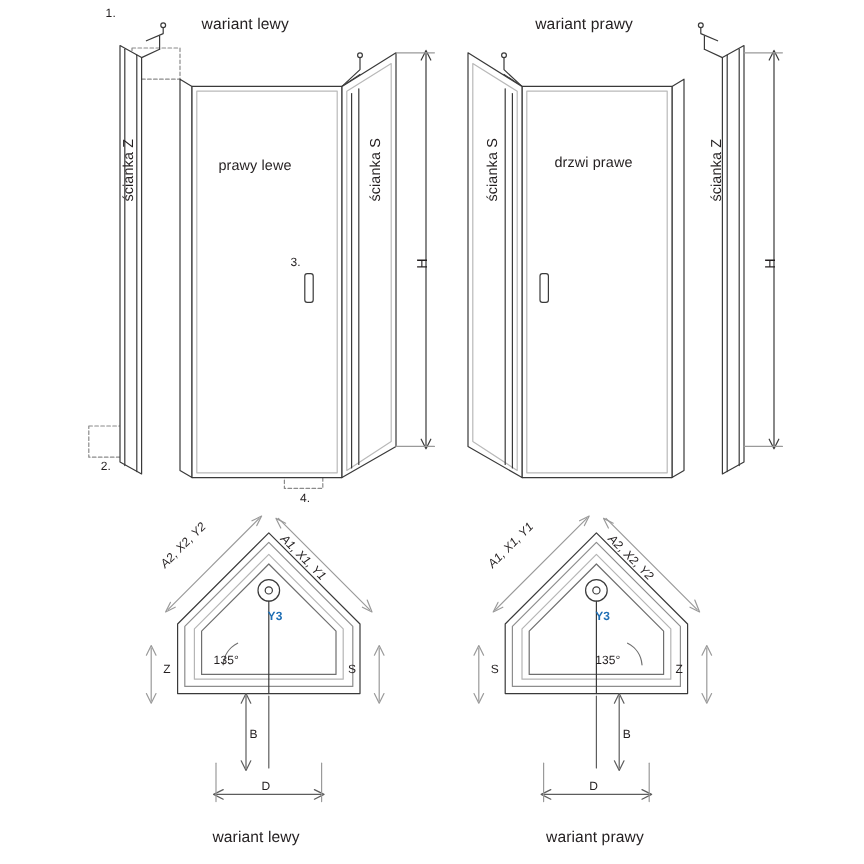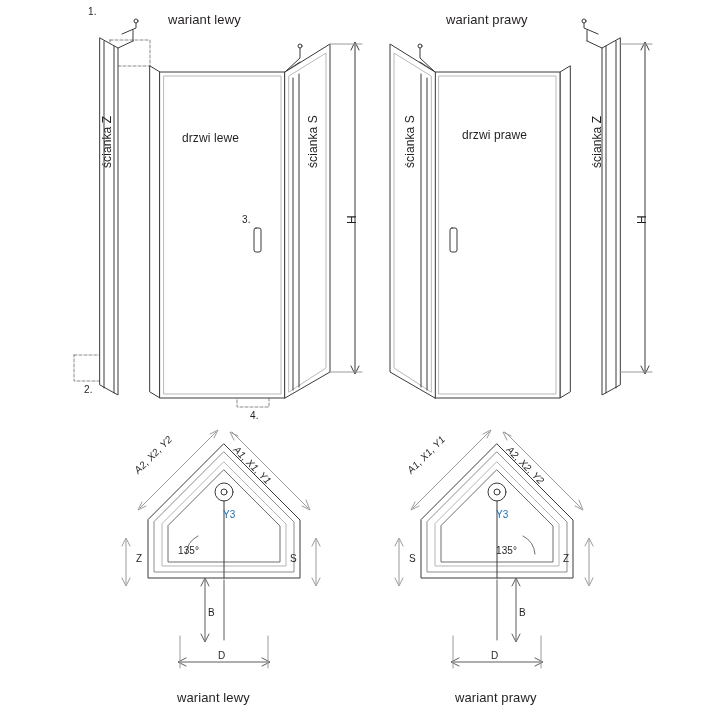--- a/index.html
+++ b/index.html
@@ -16,21 +16,21 @@
   .lbl{
     position:absolute;
     font-size:12px;
     color:#231f20;
     white-space:nowrap;
     letter-spacing:.1px;
   }
   .lbl.small{font-size:10px;}
   .lbl.blue{color:#1f6fb5;}
   .lbl.italic{font-style:italic;}
-  .lbl.bold{font-weight:normal;}
+  .lbl.bold{font-weight:bold;}
   .rot90{transform:rotate(-90deg);transform-origin:left top;}
   .title{font-size:13px;}
   .caption{font-size:13px;}
 </style>
 </head>
 <body>
 
 <div class="sheet">
 
   <svg width="720" height="720" viewBox="0 0 720 720">
@@ -186,21 +186,21 @@
 
   <div class="lbl small" style="left:88px;top:6px;">1.</div>
   <div class="lbl small" style="left:84px;top:384px;">2.</div>
   <div class="lbl small" style="left:242px;top:214px;">3.</div>
   <div class="lbl small" style="left:250px;top:410px;">4.</div>
 
   <div class="lbl title" style="left:168px;top:12px;">wariant lewy</div>
   <div class="lbl title" style="left:446px;top:12px;">wariant prawy</div>
 
   <div class="lbl rot90" style="left:100px;top:168px;">ścianka Z</div>
-  <div class="lbl" style="left:182px;top:131px;">drzwi lewe</div>
+  <div class="lbl" style="left:182px;top:131px;">prawy lewe</div>
   <div class="lbl rot90" style="left:306px;top:168px;">ścianka S</div>
   <div class="lbl rot90" style="left:345px;top:224px;">H</div>
 
   <div class="lbl rot90" style="left:403px;top:168px;">ścianka S</div>
   <div class="lbl" style="left:462px;top:128px;">drzwi prawe</div>
   <div class="lbl rot90" style="left:590px;top:168px;">ścianka Z</div>
   <div class="lbl rot90" style="left:635px;top:224px;">H</div>
 
   <div class="lbl small italic" style="left:132px;top:468px;transform:rotate(-45deg);transform-origin:left top;">A2, X2, Y2</div>
   <div class="lbl small italic" style="left:239px;top:444px;transform:rotate(45deg);transform-origin:left top;">A1, X1, Y1</div>

